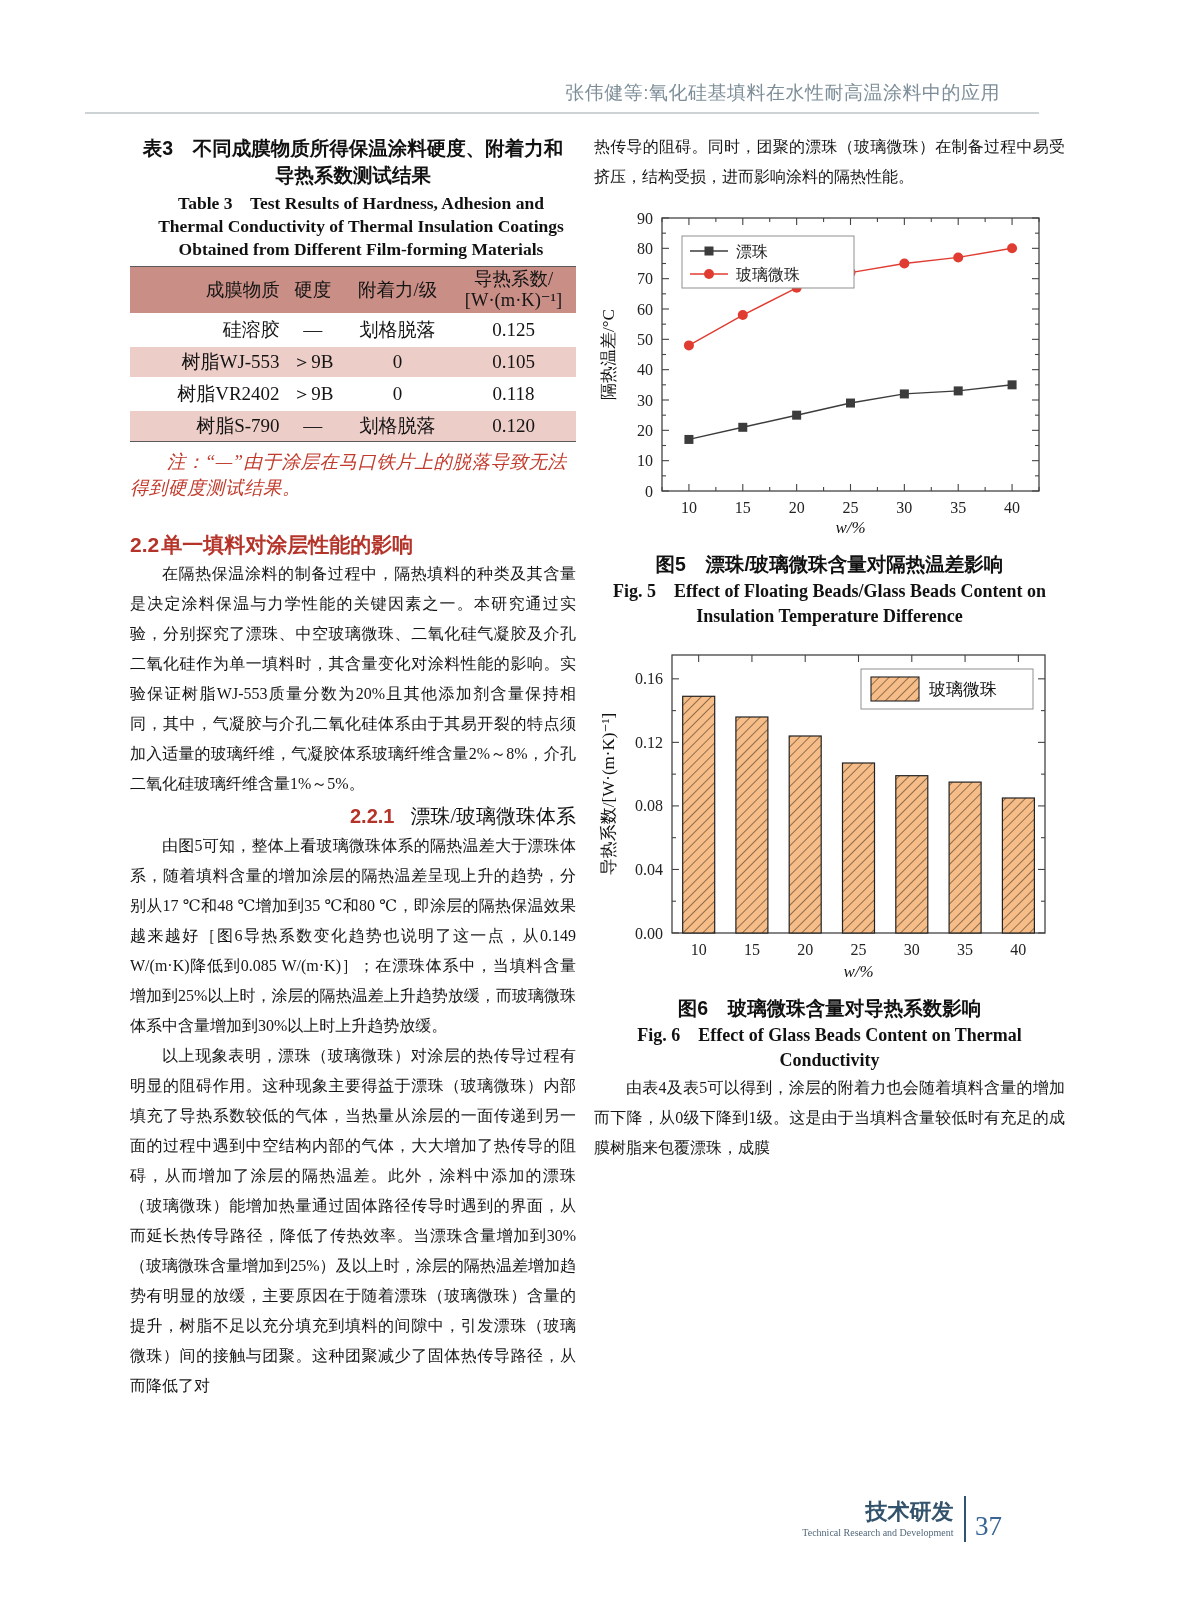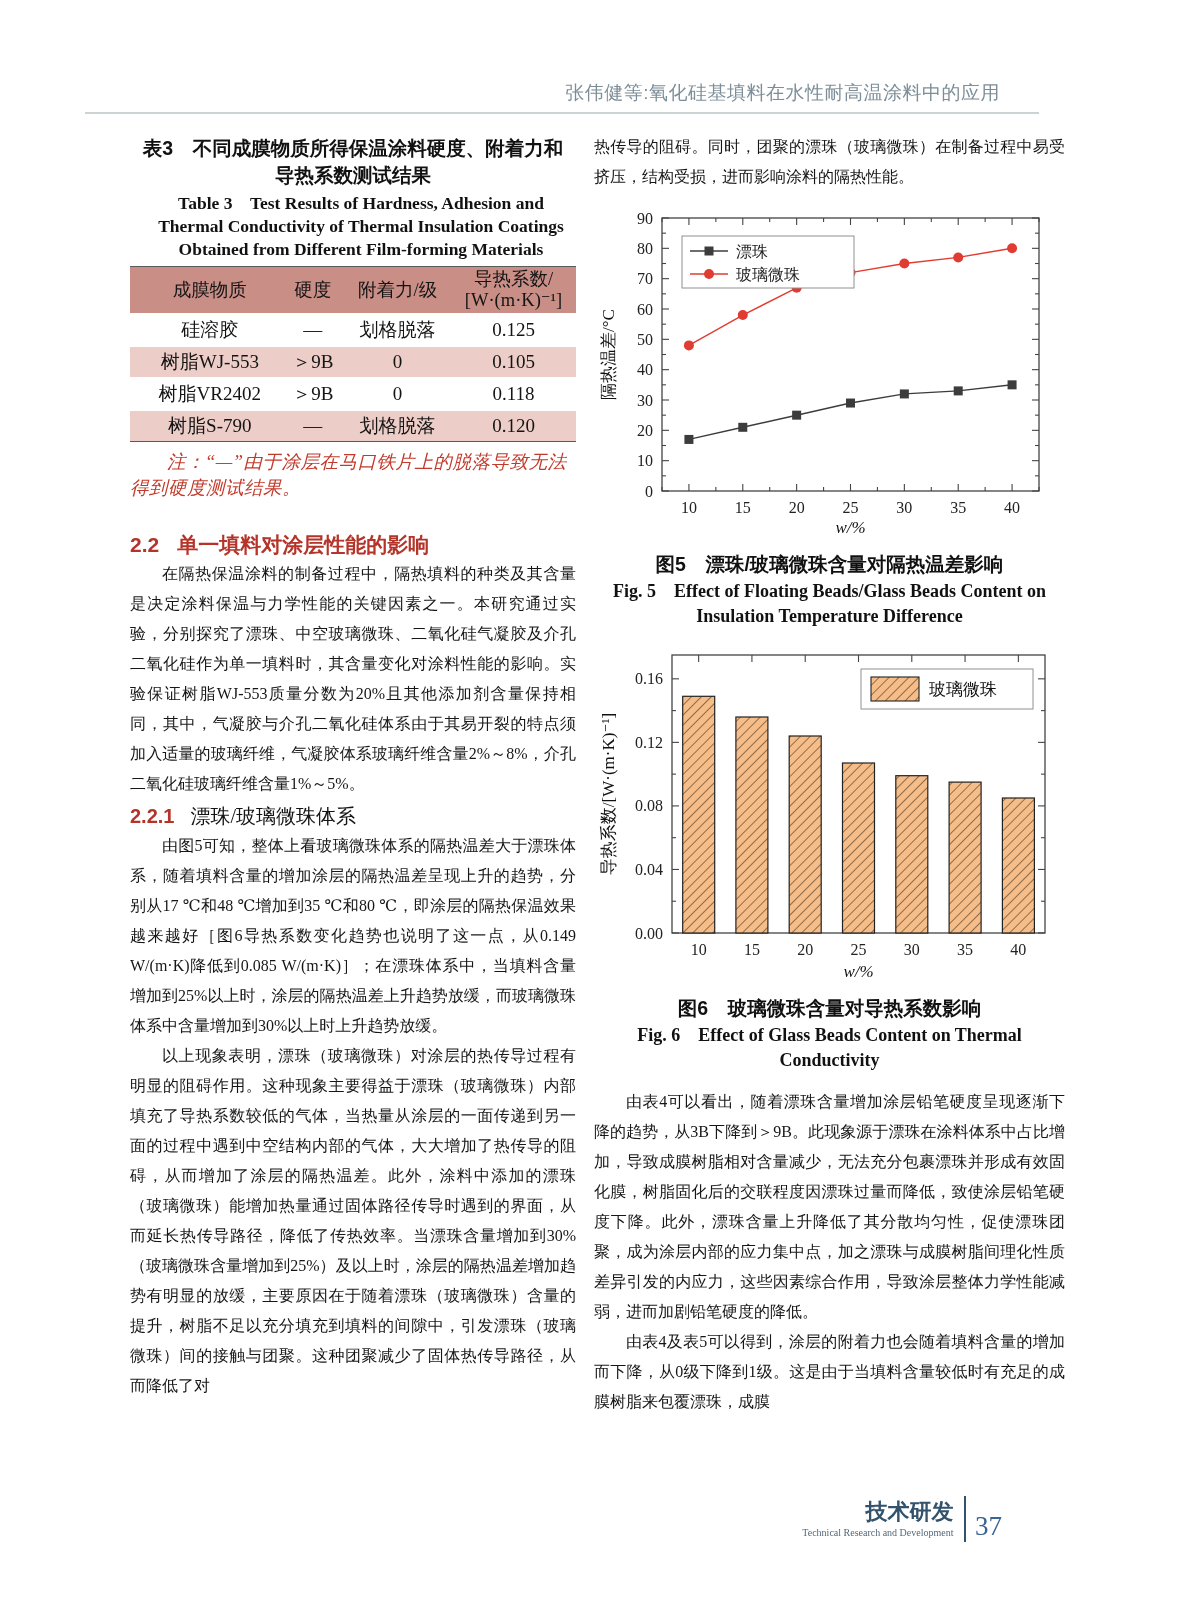--- a/index.html
+++ b/index.html
@@ -17,29 +17,29 @@
   .tbl-title-cn{text-align:center;font-weight:bold;font-size:19.5px;line-height:27px;
                 font-family:"Liberation Sans","DejaVu Sans",sans-serif;color:#111;}
   .tbl-title-en{text-align:center;font-weight:bold;font-size:17.5px;line-height:23px;margin-top:3px;color:#111;margin-left:16px;}
   
   .t3{width:100%;border-collapse:collapse;border-top:1.5px solid #5a5a5a;border-bottom:1.5px solid #5a5a5a;
       font-size:19px;margin-top:5px;}
   .t3 th{background:#c98e86;font-weight:normal;padding:2px 2px;text-align:center;line-height:21px;font-size:18.5px;}
   .t3 td{padding:2px 2px;text-align:center;height:26px;}
   .t3 tbody tr{border-top:2.5px solid #ffffff;}
   .t3 tbody tr:nth-child(even){background:#eccdc7;}
-  .t3 .c0{text-align:center;padding-left:10px;}
+  .t3 .c0{text-align:right;padding-left:10px;}
   
   .note{color:#c23a2b;font-size:18.5px;line-height:26px;margin-top:7px;text-indent:2em;
         font-style:italic;letter-spacing:.5px;}
   
   .sec-h{margin-top:30px;font-family:"Liberation Sans","DejaVu Sans",sans-serif;
          font-weight:bold;font-size:21px;color:#b5342a;line-height:28px;}
-  .sec-h .sec-t{margin-left:18px;font-family:Liberation Serif, serif;}
-  .subsec-h{margin-top:2px;font-size:20px;line-height:30px;}
+  .sec-h .sec-t{margin-left:2px;font-family:Liberation Serif, serif;}
+  .subsec-h{margin-top:2px;font-size:20px;line-height:30px;text-align:right;}
   .subsec-h .num{color:#b5342a;font-family:"Liberation Sans","DejaVu Sans",sans-serif;font-weight:bold;}
   .subsec-h .subsec-t{margin-left:16px;color:#141414;}
   
   .para{margin:0;font-size:16px;line-height:30px;text-align:justify;text-justify:inter-ideograph;
         text-indent:2em;color:#161616;}
   .para.noindent{text-indent:0;}
   .mt{margin-top:14px;}
   
   .chart{margin-top:14px;}
   .cap-cn{text-align:center;font-weight:bold;font-size:19.5px;line-height:26px;margin-top:6px;
@@ -323,21 +323,20 @@
           <rect x="408.4" y="153.0" width="32.0" height="135.0" fill="url(#hatchP)" stroke="#222" stroke-width="1.2"></rect>
           <rect x="267" y="24" width="172" height="40" fill="#ffffff" stroke="#909090"></rect>
           <rect x="277" y="32" width="48" height="24" fill="url(#hatchP)" stroke="#222" stroke-width="1.1"></rect>
           <text class="al" x="335" y="50">玻璃微珠</text>
           <text class="al" transform="rotate(-90)" x="-149" y="20" text-anchor="middle">导热系数/[W·(m·K)⁻¹]</text>
           <text class="al it" x="264.5" y="332" text-anchor="middle">w/%</text>
         </svg></div>
     <div class="cap-cn">图6　玻璃微珠含量对导热系数影响</div>
     <div class="cap-en">Fig. 6　Effect of Glass Beads Content on Thermal Conductivity</div>
 
-    <p class="para mt">由表4可以看出，随着漂珠含量增加涂层铅笔硬度呈现逐渐下降的趋势，从3B下降到＞9B。此现象源于漂珠在涂料体系中占比增加，导致成膜树脂相对含量减少，无法充分包裹漂珠并形成有效固化膜，树脂固化后的交联程度因漂珠过量而降低，致使涂层铅笔硬度下降。此外，漂珠含量上升降低了其分散均匀性，促使漂珠团聚，成为涂层内部的应力集中点，加之漂珠与成膜树脂间理化性质差异引发的内应力，这些因素综合作用，导致涂层整体力学性能减弱，进而加剧铅笔硬度的降低。</p>
     <p class="para">由表4及表5可以得到，涂层的附着力也会随着填料含量的增加而下降，从0级下降到1级。这是由于当填料含量较低时有充足的成膜树脂来包覆漂珠，成膜</p>
   </div>
 
   <div class="footer">
     <div class="f-left">
       <div class="f-cn">技术研发</div>
       <div class="f-en">Technical Research and Development</div>
     </div>
     <div class="f-bar"></div>
     <div class="f-num">37</div>

